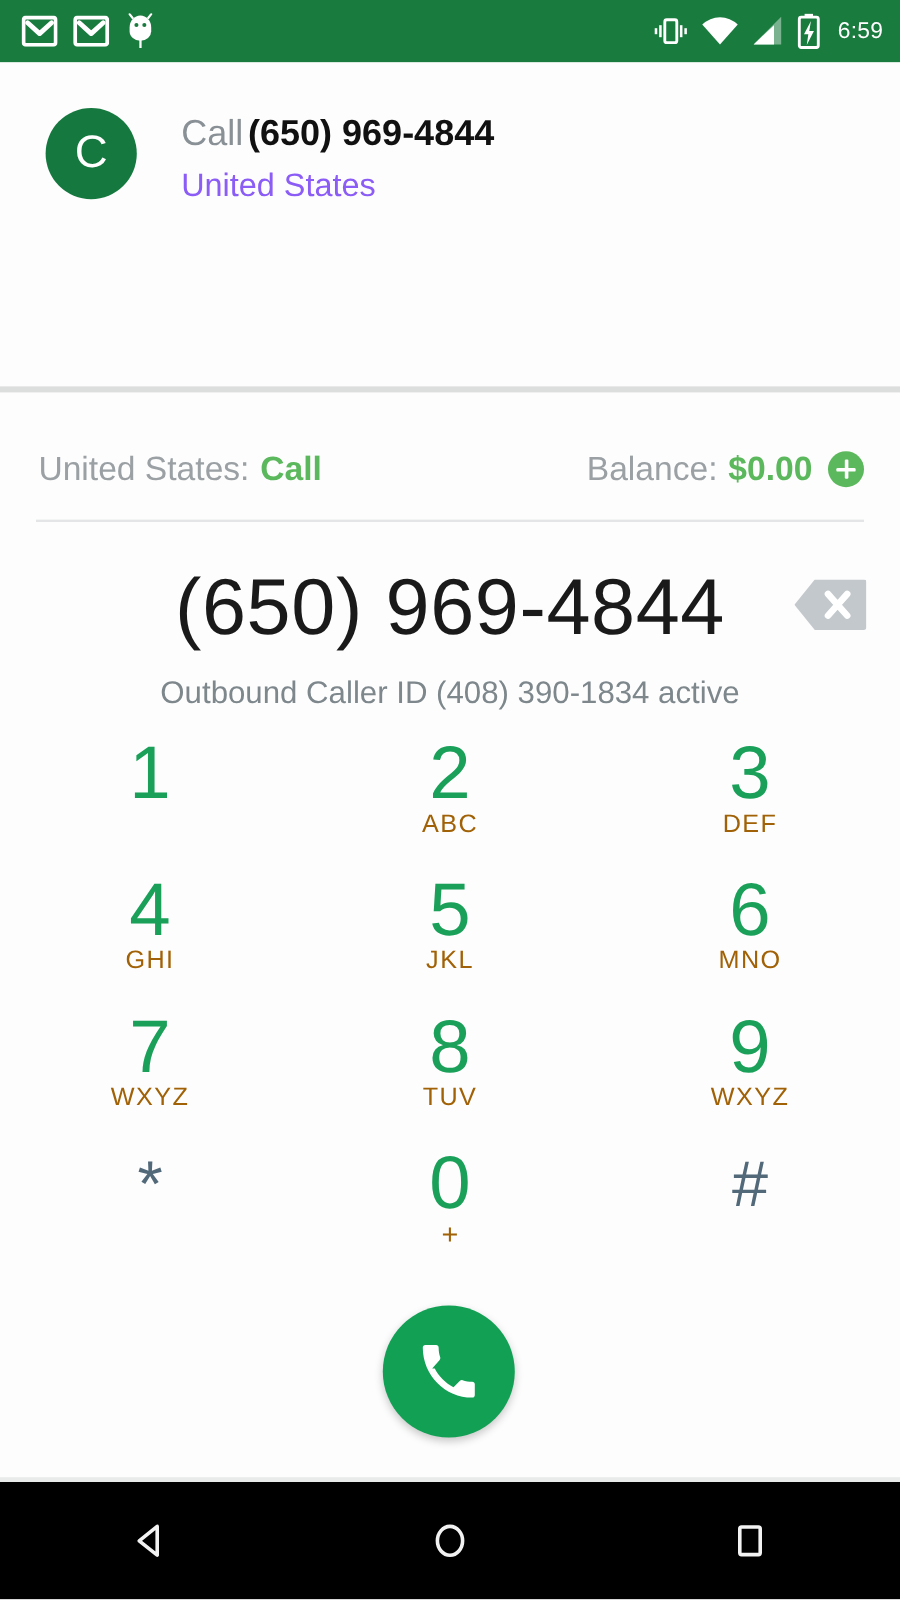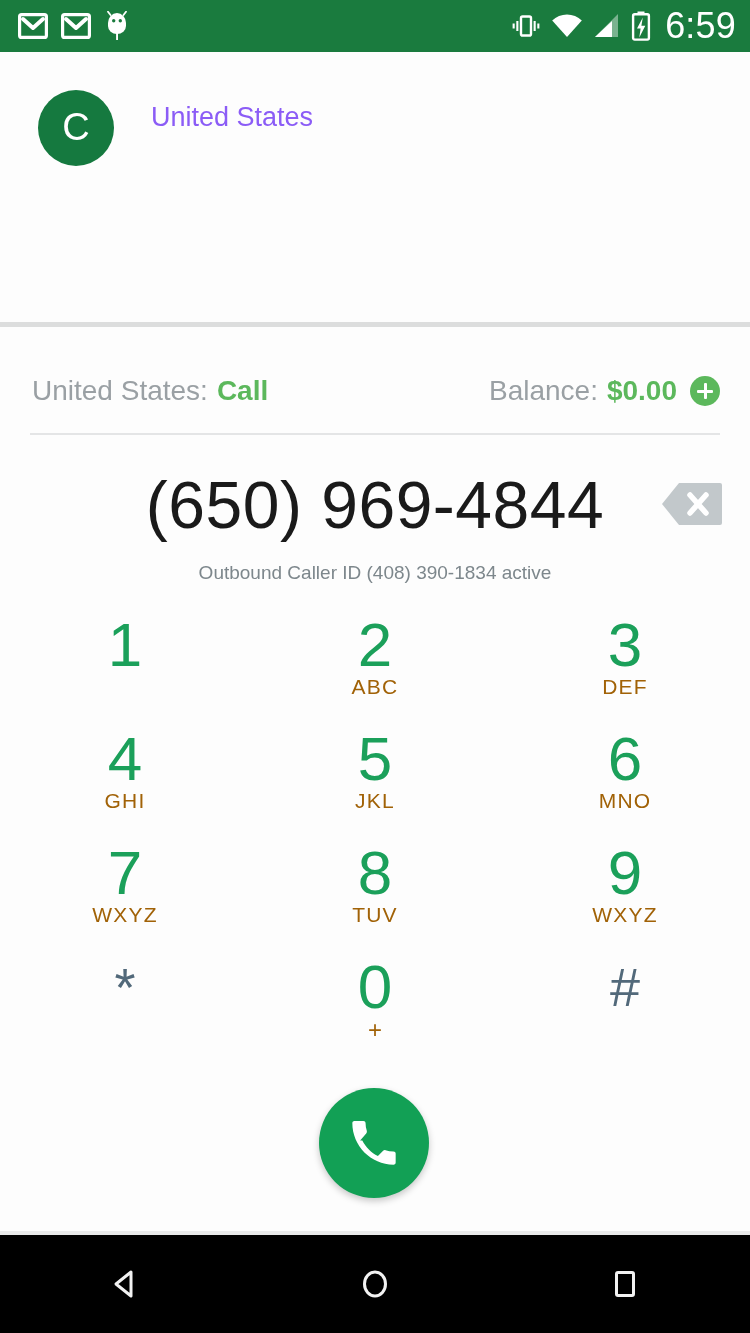--- a/index.html
+++ b/index.html
@@ -28,21 +28,21 @@
     display: flex;
     align-items: center;
     box-sizing: border-box;
     padding: 0 14px 0 18px;
   }
   .sb-left { display: flex; align-items: center; gap: 13px; }
   .sb-right { display: flex; align-items: center; gap: 10px; margin-left: auto; }
   .sb-icon { display: block; }
   #status-clock {
     color: #ffffff;
-    font-size: 36px;
+    font-size: 19px;
     font-weight: 400;
     letter-spacing: 0.2px;
     margin-left: 4px;
     line-height: 1;
   }
 
   
   #call-header {
     position: absolute;
     left: 0; top: 52px;
@@ -170,21 +170,21 @@
     right: 28px;
     top: 28px;
     width: 60px; height: 42px;
     cursor: pointer;
   }
   #caller-id-note {
     position: absolute;
     left: 0; top: 562px;
     width: 750px;
     text-align: center;
-    font-size: 19px;
+    font-size: 26px;
     color: #7d878c;
     line-height: 1.2;
   }
 
   
   #keypad {
     position: absolute;
     left: 0; top: 608px;
     width: 750px;
     display: grid;
@@ -312,20 +312,23 @@
       <div id="status-clock">6:59</div>
     </div>
   </div>
 
   <div id="call-header">
     <div id="header-row">
       <div id="avatar">
         <span>C</span>
       </div>
       <div id="header-text">
+        <div id="call-line">
+          <span>Call</span><span id="call-number">(650) 969-4844</span>
+        </div>
         <div id="call-country">United States</div>
       </div>
     </div>
   </div>
 
   <div id="thick-divider"></div>
 
   <div id="rate-row">
     <div id="rate-left">
       <span class="muted-label">United States:</span>

